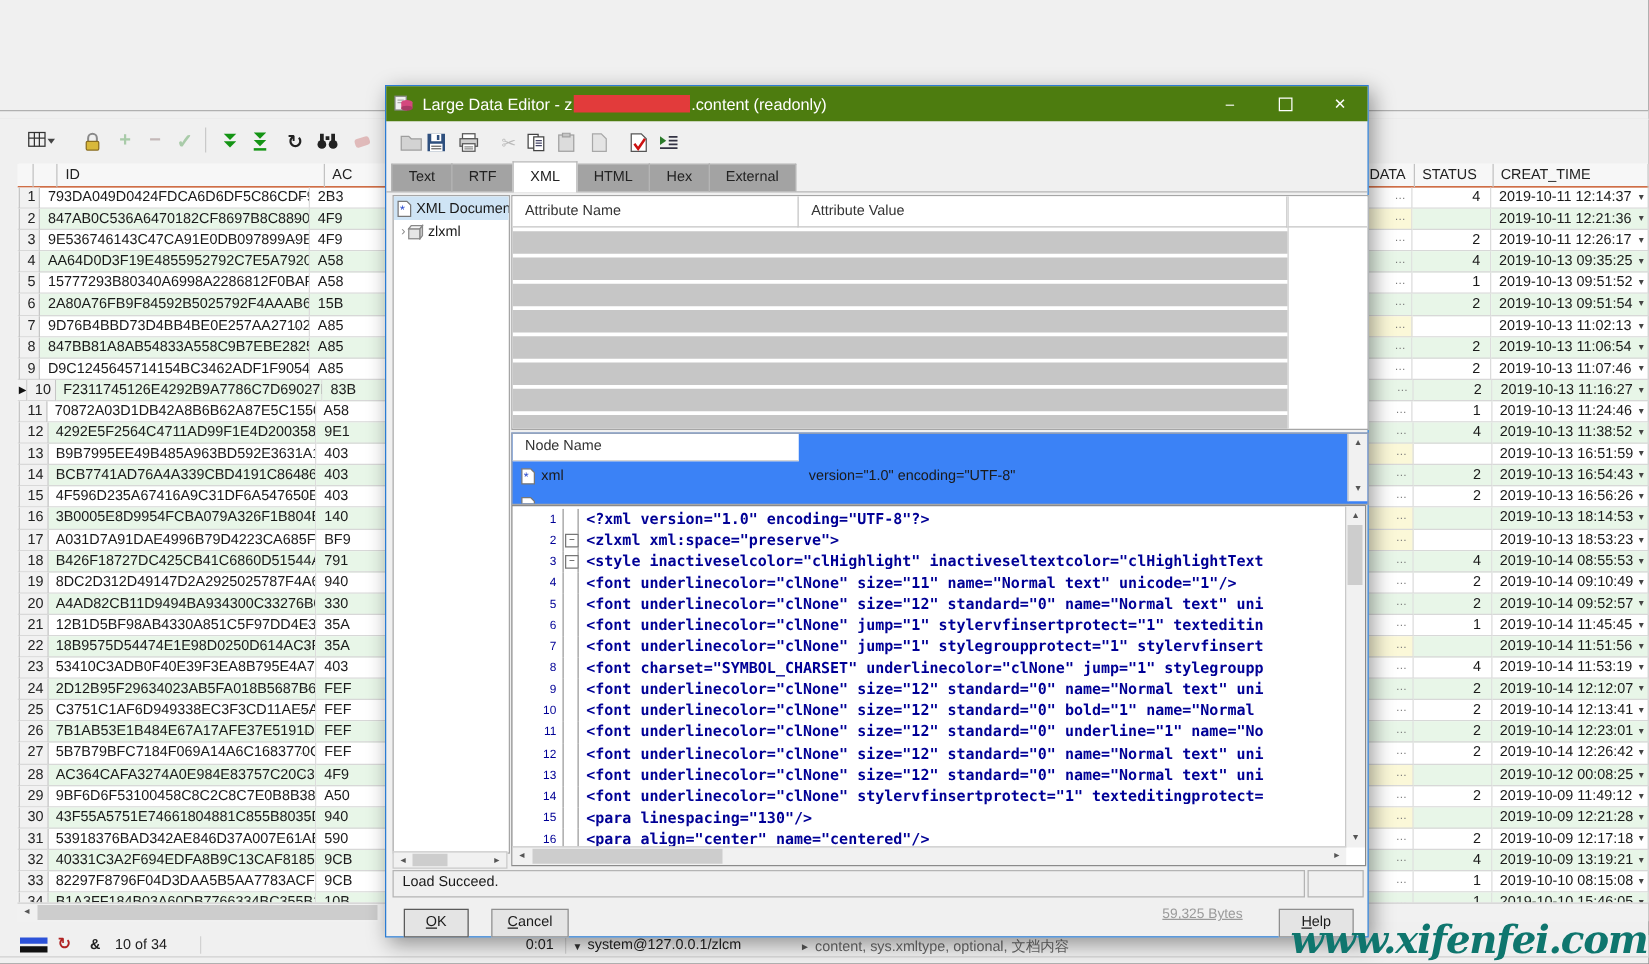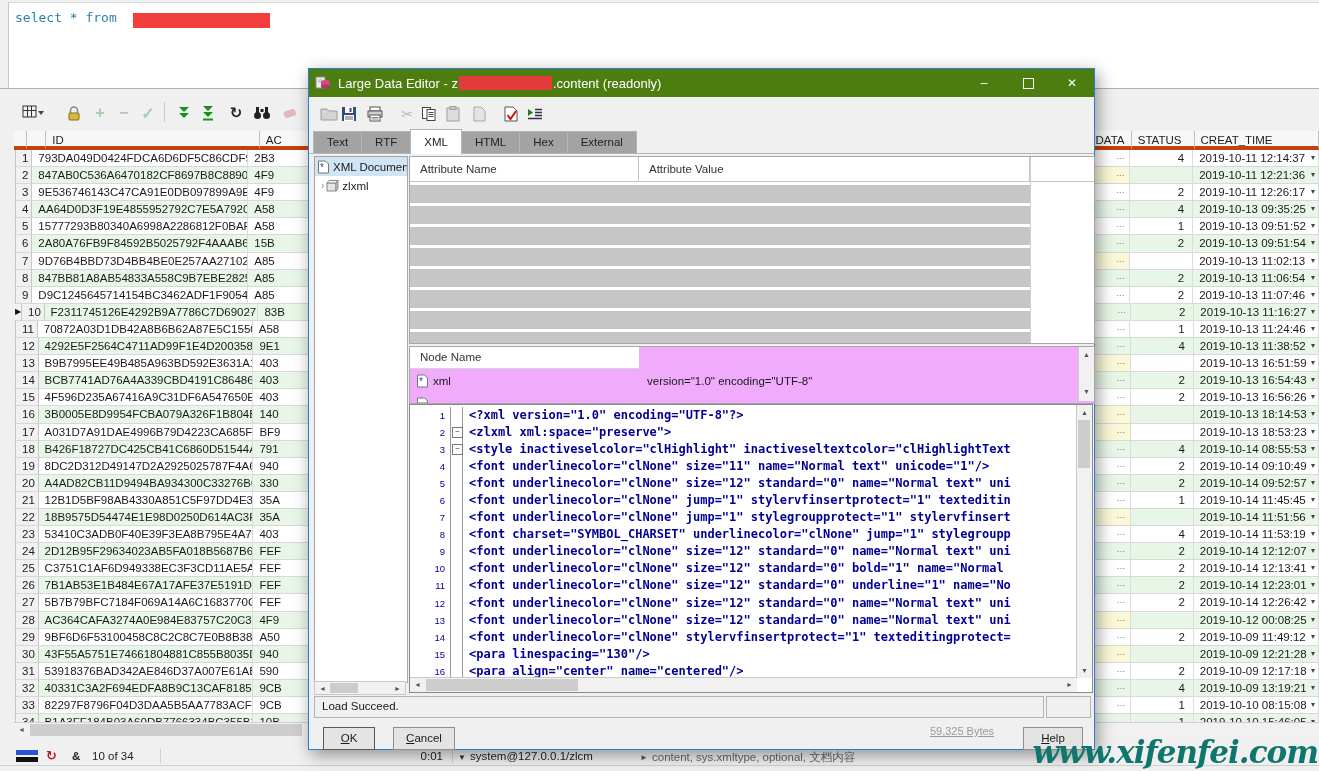--- a/index.html
+++ b/index.html
@@ -13,21 +13,21 @@
   
   #main-toolbar{position:absolute;left:0;top:95px;width:100%;height:36px;background:#f0f0f0;}
   .ticon{position:absolute;top:6px;width:24px;height:24px;display:flex;align-items:center;justify-content:center;}
   .tsep{position:absolute;top:7px;width:1px;height:20px;background:#c9c9c9;}
   .glyph-green{color:#a9cba9;font-size:16px;font-weight:bold;}
   .glyph-gray{color:#c4b8b8;font-size:16px;font-weight:bold;}
   
   #left-strip{position:absolute;left:0;top:131px;width:14px;height:591px;background:#f0f0f0;border-right:1px solid #dcdcdc;}
   #grid{position:absolute;left:14px;top:131px;width:1305px;height:591px;background:#fff;overflow:hidden;font-size:11.5px;}
   .g-header{display:flex;height:19px;background:#f7f7f7;}
-  .g-h{box-sizing:border-box;border-right:1px solid #c2c2c2;border-bottom:4px solid #c2410c;padding:3px 0 0 6px;color:#222;white-space:nowrap;overflow:hidden;}
+  .g-h{box-sizing:border-box;border-right:1px solid #c2c2c2;border-bottom:1px solid #c2410c;padding:3px 0 0 6px;color:#222;white-space:nowrap;overflow:hidden;}
   .w-ind{width:13px;padding-left:0;}
   .w-num{width:20px;padding-left:0;}
   .w-id{width:218px;}
   .w-ac{width:820px;}
   .w-data{width:43px;margin-left:27px;}
   .w-status{width:64px;}
   .w-time{width:127px;}
   .g-row{display:flex;height:17.1px;}
   .c{box-sizing:border-box;border-right:1px solid #dcdcdc;border-bottom:1px solid #d8d8d8;padding:2px 4px 0 6px;white-space:nowrap;overflow:hidden;position:relative;}
   .c-ind{background:#f1f1f1;border-right:1px solid #c6c6c6;padding:3px 0 0 1px;text-align:center;font-size:8px;color:#111;}
@@ -74,21 +74,21 @@
   .tree-caret{color:#888;font-size:10px;margin:0 1px 0 2px;}
   #tree-hscroll{position:absolute;left:5px;top:612px;width:92px;height:14px;background:#f1f1f1;border:1px solid #c9c9c9;box-sizing:border-box;}
   #tree-hthumb{position:absolute;left:15px;top:1px;width:28px;height:10px;background:#cdcdcd;}
   
   #attr-grid{position:absolute;left:100px;top:87px;width:684px;height:186px;background:#fff;border:1px solid #a6a6a6;overflow:hidden;}
   .agh{position:absolute;top:0;height:25px;box-sizing:border-box;border-right:1px solid #c4c4c4;border-bottom:1px solid #c4c4c4;padding:6px 0 0 10px;font-size:11.5px;color:#333;background:#fff;}
   #attr-rows{position:absolute;left:0;top:25px;width:620px;}
   .attr-row{height:18px;background:#c6c6c6;margin-top:3px;}
   #attr-right-divider{position:absolute;left:620px;top:0;width:1px;height:186px;background:#d0d0d0;}
   
-  #node-grid{position:absolute;left:100px;top:277px;width:684px;height:56px;background:#f0abfc;border:1px solid #a6a6a6;overflow:hidden;font-size:11.5px;}
+  #node-grid{position:absolute;left:100px;top:277px;width:684px;height:56px;background:#3b82f6;border:1px solid #a6a6a6;overflow:hidden;font-size:11.5px;}
   .ngh{position:absolute;top:0;height:22px;box-sizing:border-box;padding:4px 0 0 10px;color:#333;border-bottom:1px solid #d4d4d4;background:#fff;}
   #node-row{position:absolute;left:0;top:22px;height:24px;width:100%;display:flex;align-items:center;}
   #node-row .nicon{margin-left:6px;display:flex;}
   #node-name{margin-left:4px;}
   #node-value{position:absolute;left:237px;}
   #node-partial{position:absolute;left:6px;top:50px;display:flex;}
   #node-vscroll{position:absolute;right:0;top:0;width:15px;height:54px;background:#f1f1f1;border-left:1px solid #c9c9c9;}
   
   #code-area{position:absolute;left:100px;top:335px;width:684px;height:289px;background:#fff;border:1px solid #8a8a8a;box-sizing:border-box;overflow:hidden;}
   #code-lines{position:absolute;left:0;top:2px;right:15px;bottom:14px;overflow:hidden;}
@@ -109,24 +109,20 @@
   #btn-cancel{left:84px;width:62px;}
   #btn-help{left:714px;width:60px;}
   #bytes-label{position:absolute;left:600px;top:656px;width:106px;text-align:center;color:#9a9a9a;font-size:11px;text-decoration:underline;}
   svg{display:block;}
 </style>
 </head>
 <body>
 
 <div id="screen">
 
-  <div id="sql-pane">
-    <div id="sql-text">select * from</div>
-    <div id="sql-redact"></div>
-  </div>
   <div id="splitter"></div>
 
   <div id="main-toolbar">
     <span class="ticon" style="left:22px;">
       <svg width="24" height="18" viewBox="0 0 24 18">
           <rect x="1" y="2" width="13" height="11" fill="none" stroke="#333"></rect>
           <line x1="1" y1="6.5" x2="14" y2="6.5" stroke="#333"></line>
           <line x1="5.5" y1="2" x2="5.5" y2="13" stroke="#333"></line>
           <line x1="9.5" y1="2" x2="9.5" y2="13" stroke="#333"></line>
           <path d="M16 7 h6 l-3 4 z" fill="#444"></path>

